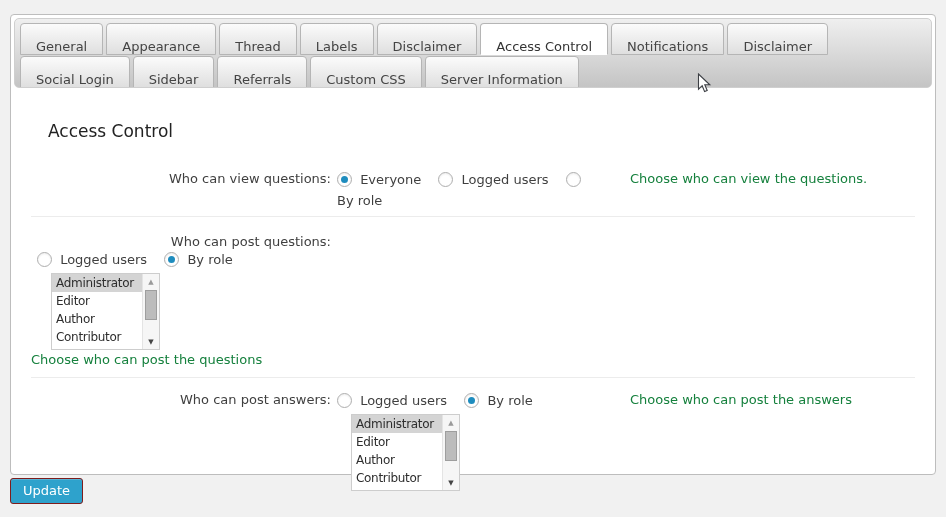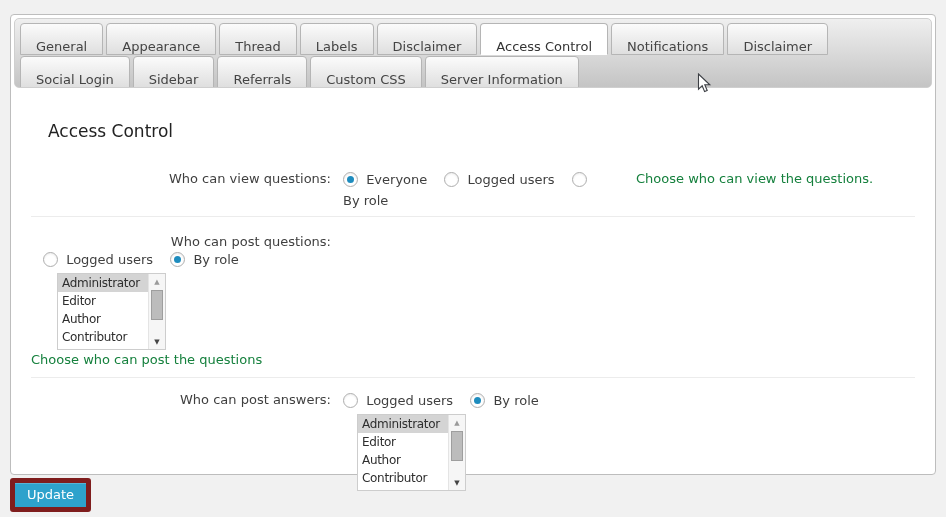--- a/index.html
+++ b/index.html
@@ -40,21 +40,21 @@
     margin:33px 0 0 17px; letter-spacing:0;
   }
   .form { margin-top:15px; }
   .form-row { display:flex; align-items:flex-start; padding:12px 0 4px 0; }
   .form-row.bordered { border-bottom:1px solid #ececec; }
   .row-1 { padding-top:13px; padding-bottom:5px; }
   .row-2 { padding-top:15px; padding-bottom:10px;flex-direction:column; }
   .row-3 { padding-top:12px; padding-bottom:12px; }
 
   .col-label { width:300px; text-align:right; padding-top:2px; color:#3f3f3f; }
-  .col-controls { width:293px; margin-left:12px; }
+  .col-controls { width:293px; margin-left:6px; }
   .col-desc { flex:1; padding-top:2px; color:#15803d; }
 
   .opts { width:265px; line-height:21px; }
   .radio {
     display:inline-block; width:15px; height:15px;
     border:1px solid #aeaeae; border-radius:50%; background:#fff;
     vertical-align:-3px; margin-right:4px; cursor:pointer;
     box-shadow:inset 0 1px 2px rgba(0,0,0,.08);
   }
   .radio.spaced { margin-left:13px; }
@@ -88,21 +88,21 @@
     background:#bcbcbc; border:1px solid #9e9e9e; cursor:grab;
   }
   .sb-down {
     position:absolute; bottom:3px; left:0; width:100%;
     text-align:center; font-size:7px; color:#454545; cursor:pointer;
   }
 
   
   .update-btn {
     position:absolute; left:10px; top:478px;
-    background:#2ea2cc; border:5px solid #7f1d1d; border-radius:3px;
+    background:#2ea2cc; border:1px solid #7f1d1d; border-radius:3px;
     color:#fff; font-size:13px; font-family:inherit;
     padding:4px 12px 5px 12px; cursor:pointer;
     box-shadow:inset 0 1px 0 rgba(255,255,255,.2);
   }
 
   
   .cursor { position:absolute; left:697px; top:73px; width:15px; height:22px; pointer-events:none; }
 </style>
 </head>
 <body>
@@ -169,20 +169,21 @@
             <div class="li">Editor</div>
             <div class="li">Author</div>
             <div class="li">Contributor</div>
             <div class="sb">
               <div class="sb-up">▲</div>
               <div class="sb-thumb"></div>
               <div class="sb-down">▼</div>
             </div>
           </div>
         </div>
+        <div class="col-desc">Choose who can post the answers</div>
       </div>
 
     </div>
   </div>
 </div>
 
 <button class="update-btn">Update</button>
 
 <svg class="cursor" viewBox="0 0 15 22">
   <path d="M1.5,1 L1.5,16.2 L5.2,12.7 L7.6,18.6 L10.2,17.5 L7.8,11.8 L12.8,11.8 Z" fill="#ffffff" stroke="#3c3f44" stroke-width="1.1"></path>

